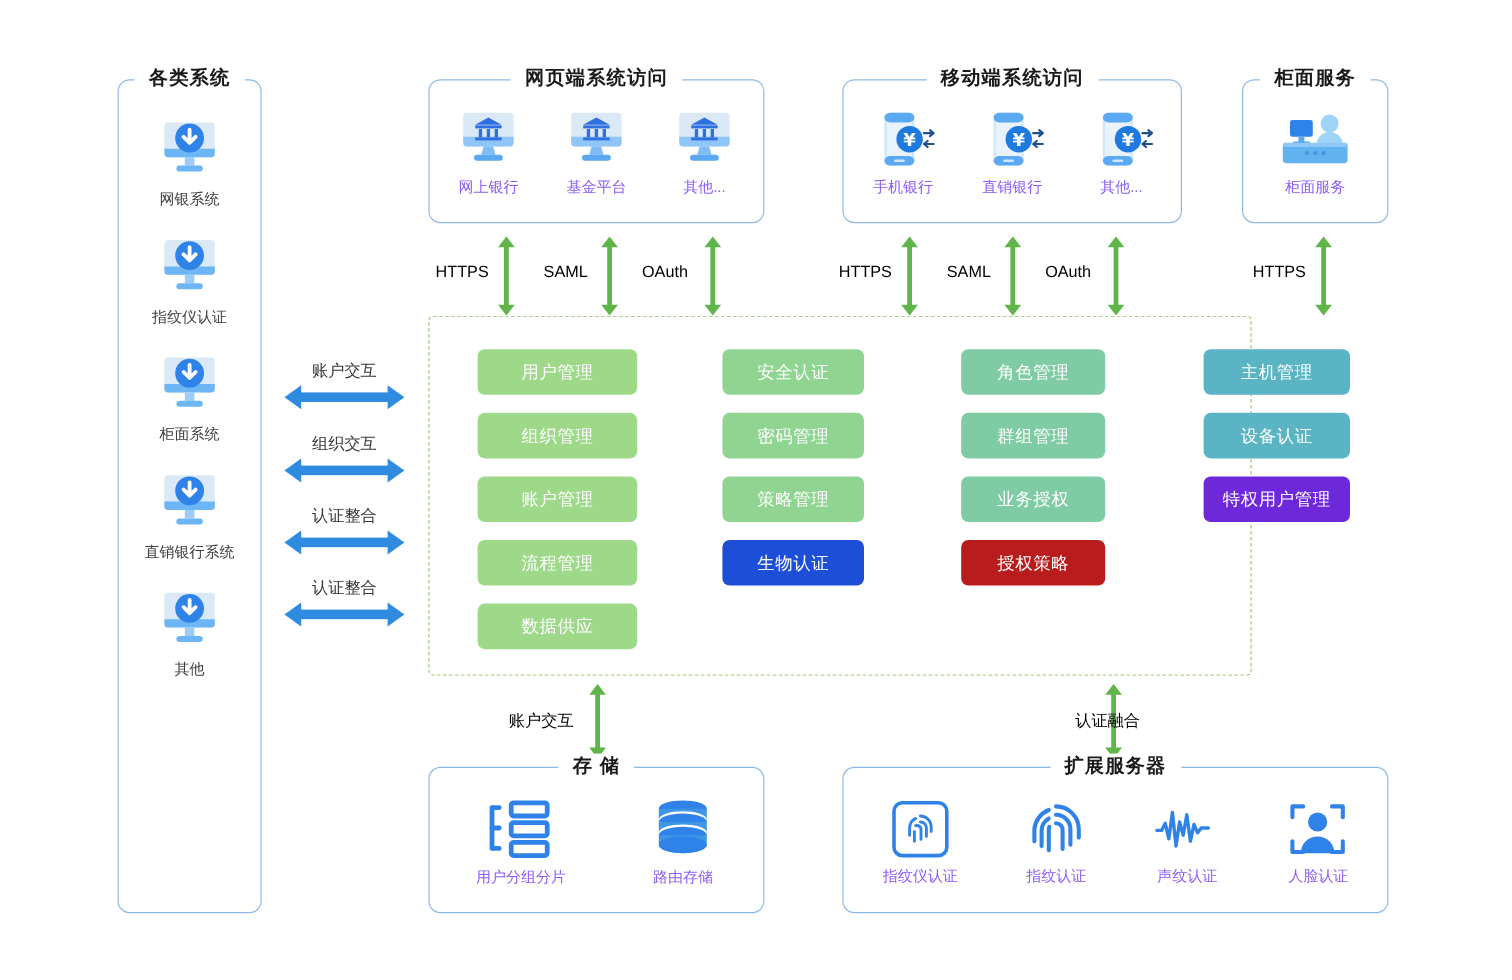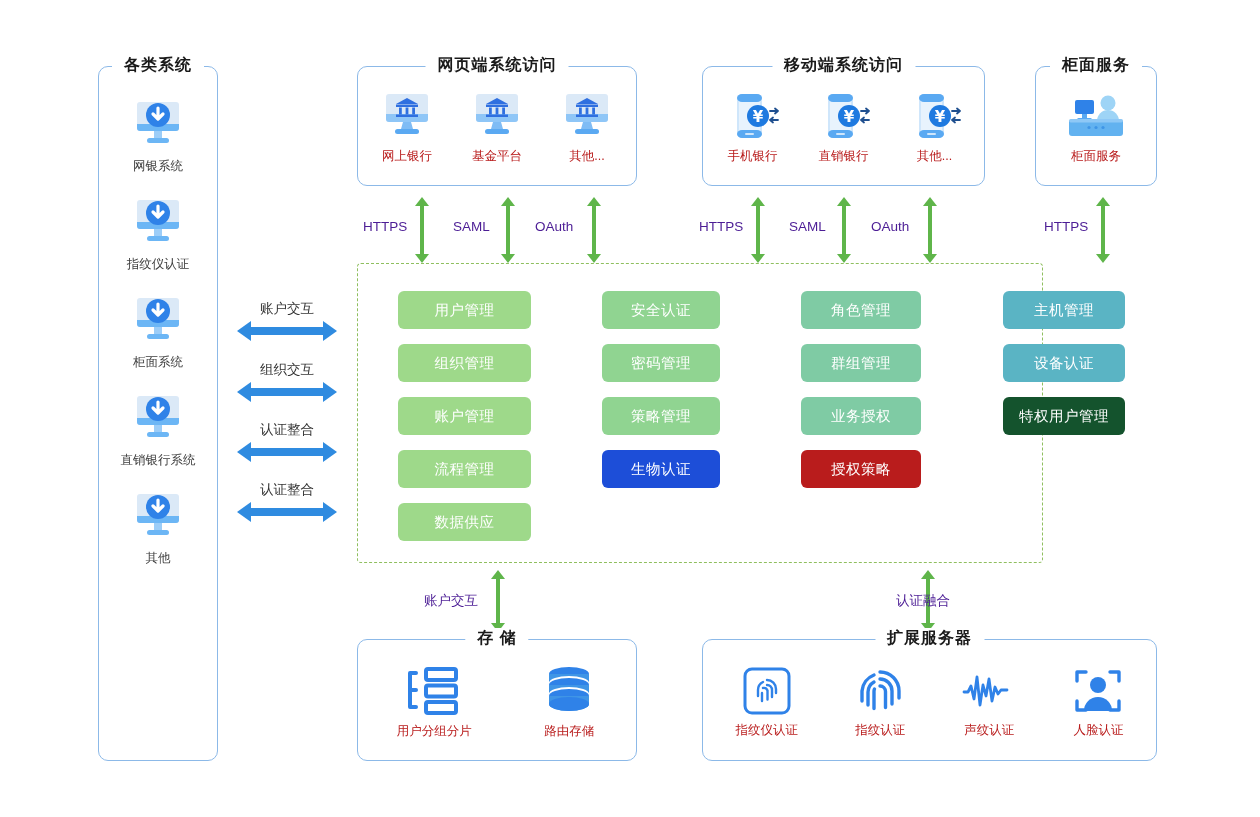--- a/index.html
+++ b/index.html
@@ -55,21 +55,21 @@
     top: 0; left: 0; right: 0; bottom: 0;
     display: flex;
     align-items: center;
     justify-content: space-around;
     padding: 6px 4px 2px;
   }
   .icon-cell { display: flex; flex-direction: column; align-items: center; }
   .icon-cell .cap {
     margin-top: 6px;
     font-size: 12.5px;
-    color: #b91c1c;
+    color: #8b5cf6;
     white-space: nowrap;
   }
 
   
   #capability-box {
     position: absolute;
     left: 357px; top: 263px;
     width: 686px; height: 300px;
     border: 1.4px dashed #8fbf5f;
     border-radius: 4px;
@@ -97,21 +97,21 @@
   .varrow .head-up, .varrow .head-dn {
     position: absolute; left: 0; width: 0; height: 0;
     border-left: 7px solid transparent;
     border-right: 7px solid transparent;
   }
   .varrow .head-up { top: 0; border-bottom: 9px solid #5fb54a; }
   .varrow .head-dn { bottom: 0; border-top: 9px solid #5fb54a; }
   .varrow-label {
     position: absolute;
     font-size: 13.5px;
-    color: #4c1d95;
+    color: #000000;
     white-space: nowrap;
   }
 
   
   .harrow { position: absolute; height: 20px; }
   .harrow .shaft {
     position: absolute; top: 6px; left: 11px; right: 11px;
     height: 8px; background: #2f8be0;
   }
   .harrow .head-l, .harrow .head-r {
@@ -416,21 +416,21 @@
     <div class="cap-col" style="left:443px; width:120px;">
       <div class="tile" style="background: rgb(127, 203, 164);">角色管理</div>
       <div class="tile" style="background: rgb(127, 203, 164);">群组管理</div>
       <div class="tile" style="background: rgb(127, 203, 164);">业务授权</div>
       <div class="tile" style="background: #b91c1c;">授权策略</div>
     </div>
 
     <div class="cap-col" style="left:645px; width:122px;">
       <div class="tile" style="background: rgb(90, 180, 196);">主机管理</div>
       <div class="tile" style="background: rgb(90, 180, 196);">设备认证</div>
-      <div class="tile" style="background: #14532d;">特权用户管理</div>
+      <div class="tile" style="background: #6d28d9;">特权用户管理</div>
     </div>
 
   </div>
 
   <div class="harrow" style="left:237px; top:321px; width:100px;">
     <div class="head-l"></div>
       <div class="shaft"></div>
       <div class="head-r"></div>
   </div>
   <div class="harrow-label" style="left:237px; top:300px; width:100px;">账户交互</div>

